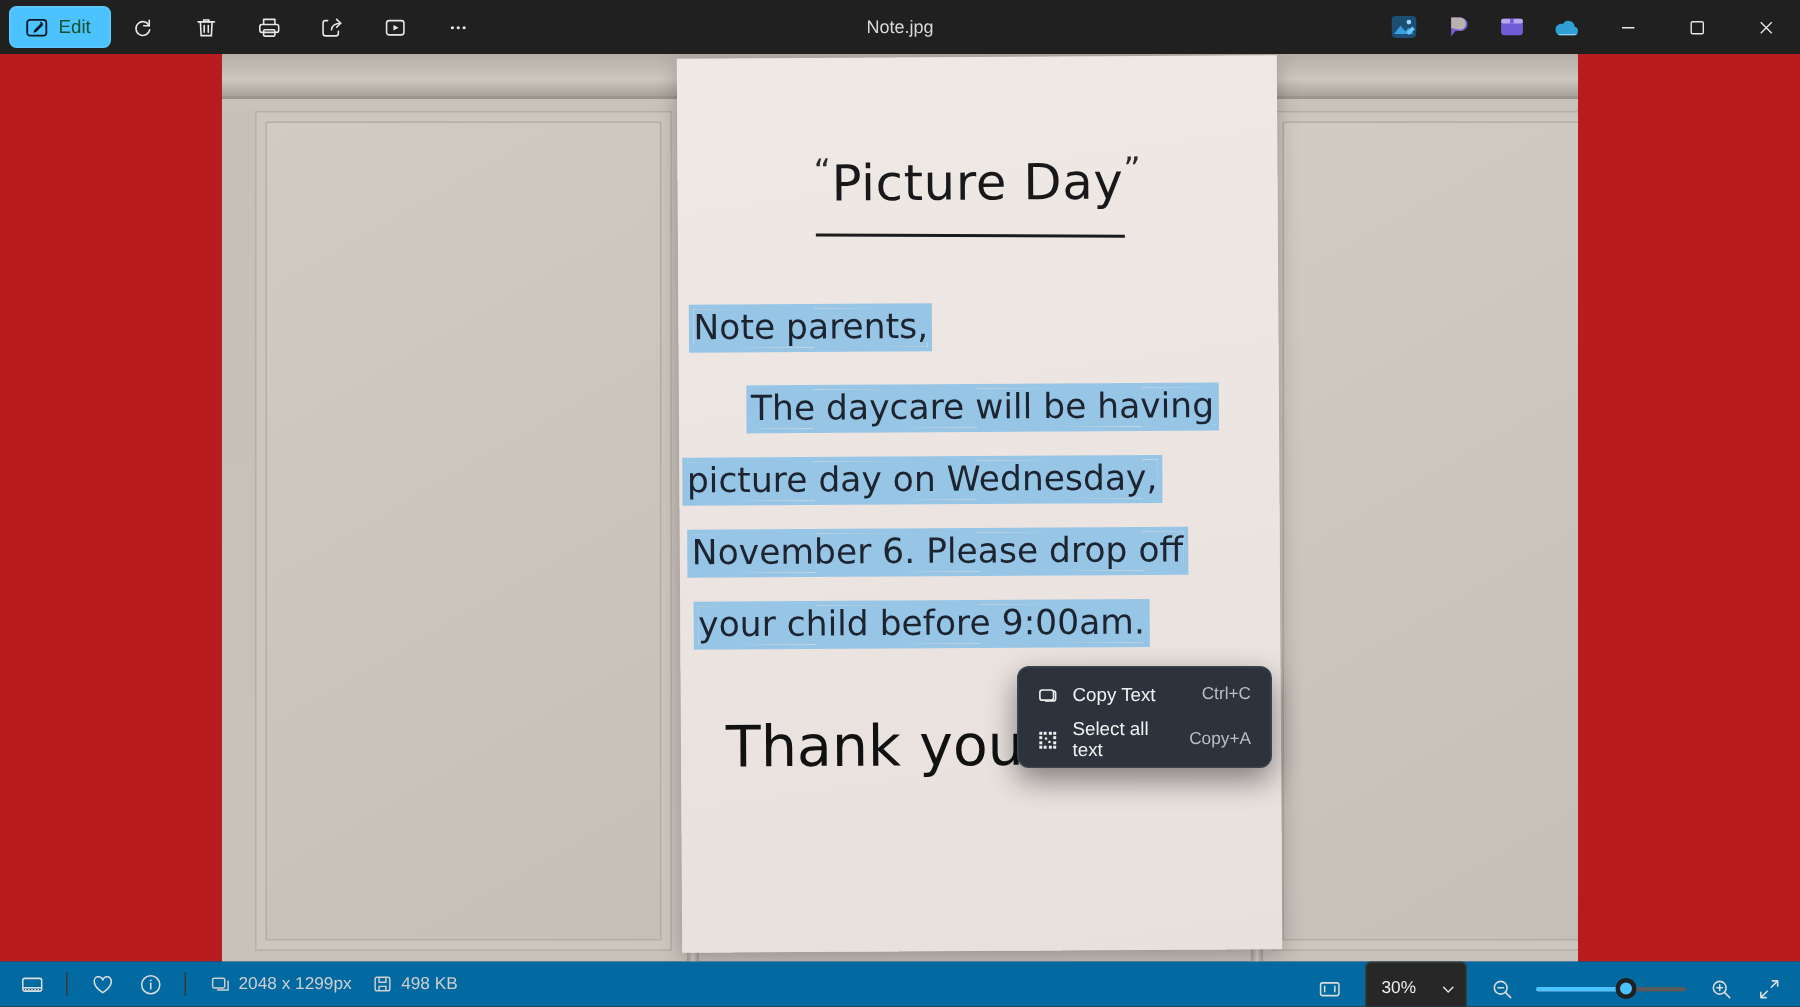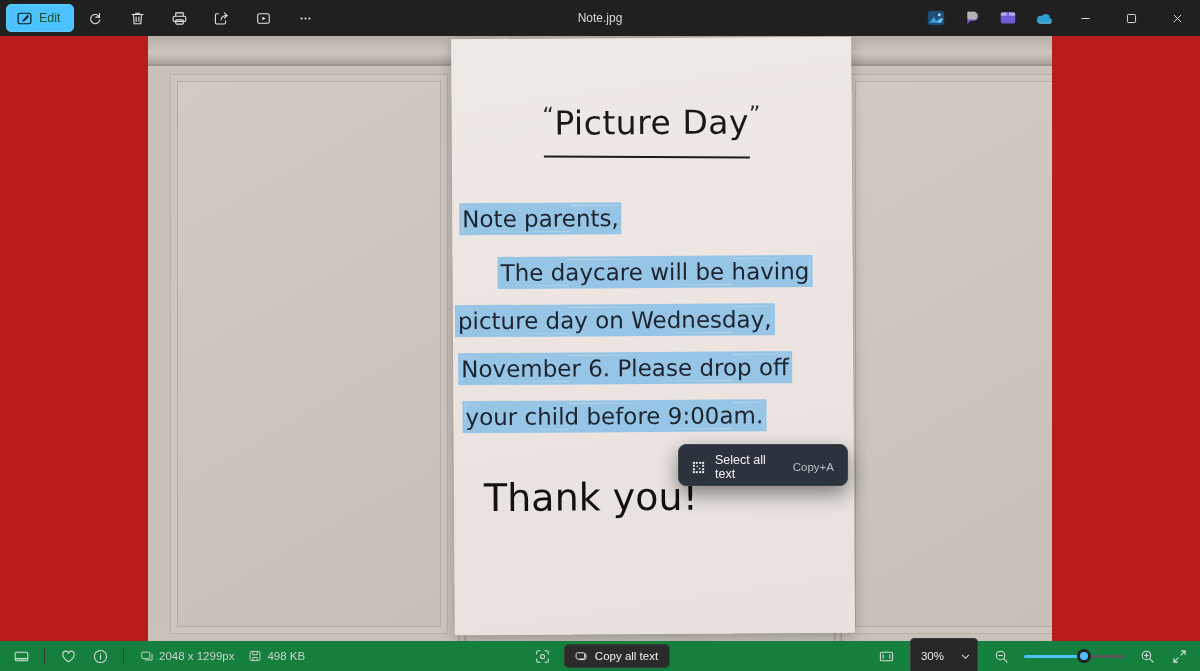--- a/index.html
+++ b/index.html
@@ -197,22 +197,22 @@
   }
   .ctx-item .ctx-label { flex: 1 1 auto; }
   .ctx-item .ctx-accel { color: #b9bfc7; font-size: 11.5px; }
   .ctx-gap { height: 4px; }
 
   
   .statusbar {
     position: relative;
     height: 30px;
     flex: 0 0 30px;
-    background: #15803d;
-    display: flex; align-items: center;
+    background: #0369a1;
+    display: flex; 
     color: #d6d6d6;
     font-size: 11.5px;
   }
   .sb-left { display: flex; align-items: center; padding-left: 6px; gap: 2px; }
   .sb-btn {
     width: 30px; height: 24px;
     display: flex; align-items: center; justify-content: center;
     border-radius: 4px; cursor: pointer; color: #dcdcdc;
   }
   .sb-div { width: 1px; height: 16px; background: #3a3a3a; margin: 0 6px; }
@@ -423,20 +423,30 @@
           <div class="hand-line l3"><span class="hl">picture day on Wednesday,</span></div>
           <div class="hand-line l4"><span class="hl">November 6. Please drop off</span></div>
           <div class="hand-line l5"><span class="hl">your child before 9:00am.</span></div>
           <div class="hand-line l6"><span>Thank you!</span></div>
         </div>
       </div>
     </div>
 
     <div class="ctx">
 
+      <div class="ctx-item">
+        <span>
+          <svg width="15" height="15" viewBox="0 0 16 16" fill="none" stroke="#f0f0f0" stroke-width="1.15" stroke-linejoin="round">
+            <path d="M4.2 4.3h6.1c1 0 1.8.8 1.8 1.8v3.6c0 1-.8 1.8-1.8 1.8H4.2c-1 0-1.8-.8-1.8-1.8V6.1c0-1 .8-1.8 1.8-1.8z"></path>
+            <path d="M12.1 4.9c.9.2 1.5.9 1.5 1.8v3.6c0 1-.8 1.8-1.8 1.8H6"></path>
+          </svg>
+        </span>
+        <span class="ctx-label">Copy Text</span>
+        <span class="ctx-accel">Ctrl+C</span>
+      </div>
 
       <div class="ctx-gap"></div>
 
       <div class="ctx-item">
         <span>
           <svg width="15" height="15" viewBox="0 0 16 16" fill="#f0f0f0">
             <rect x="2" y="2" width="2.1" height="2.1"></rect>
               <rect x="5.1" y="2" width="2.1" height="2.1"></rect>
               <rect x="8.8" y="2" width="2.1" height="2.1"></rect>
               <rect x="11.9" y="2" width="2.1" height="2.1"></rect>
@@ -494,40 +504,20 @@
         <span>
           <svg width="14" height="14" viewBox="0 0 16 16" fill="none" stroke="#cfcfcf" stroke-width="1.1">
             <rect x="2.4" y="2.8" width="11.2" height="10.4" rx="1.4"></rect>
             <path d="M5.4 2.8v3.8h5.2V2.8M5.4 13.2v-3.4h5.2v3.4"></path>
           </svg>
           <span>498 KB</span>
         </span>
       </div>
     </div>
 
-    <div class="sb-center">
-      <div class="scanbtn">
-        <svg width="17" height="17" viewBox="0 0 20 20" fill="none" stroke="#dcdcdc" stroke-width="1.2" stroke-linecap="round">
-          <path d="M3.2 7V4.9a1.7 1.7 0 0 1 1.7-1.7H7"></path>
-          <path d="M13 3.2h2.1a1.7 1.7 0 0 1 1.7 1.7V7"></path>
-          <path d="M16.8 13v2.1a1.7 1.7 0 0 1-1.7 1.7H13"></path>
-          <path d="M7 16.8H4.9a1.7 1.7 0 0 1-1.7-1.7V13"></path>
-          <circle cx="10" cy="10" r="2.4"></circle>
-        </svg>
-      </div>
-      <div class="copyall">
-        <span>
-          <svg width="14" height="14" viewBox="0 0 16 16" fill="none" stroke="#efefef" stroke-width="1.1" stroke-linejoin="round">
-            <path d="M4.2 4.3h6.1c1 0 1.8.8 1.8 1.8v3.6c0 1-.8 1.8-1.8 1.8H4.2c-1 0-1.8-.8-1.8-1.8V6.1c0-1 .8-1.8 1.8-1.8z"></path>
-            <path d="M12.1 4.9c.9.2 1.5.9 1.5 1.8v3.6c0 1-.8 1.8-1.8 1.8H6"></path>
-          </svg>
-        </span>
-        <span>Copy all text</span>
-      </div>
-    </div>
 
     <div class="sb-right">
       <div class="sb-btn">
         <svg width="17" height="17" viewBox="0 0 20 20" fill="none" stroke="#dcdcdc" stroke-width="1.2" stroke-linecap="round" stroke-linejoin="round">
           <rect x="2.8" y="5" width="14.4" height="10" rx="1.6"></rect>
           <path d="M6 7.6V12M14 7.6V12"></path>
         </svg>
       </div>
 
       <div class="zoom-select">

